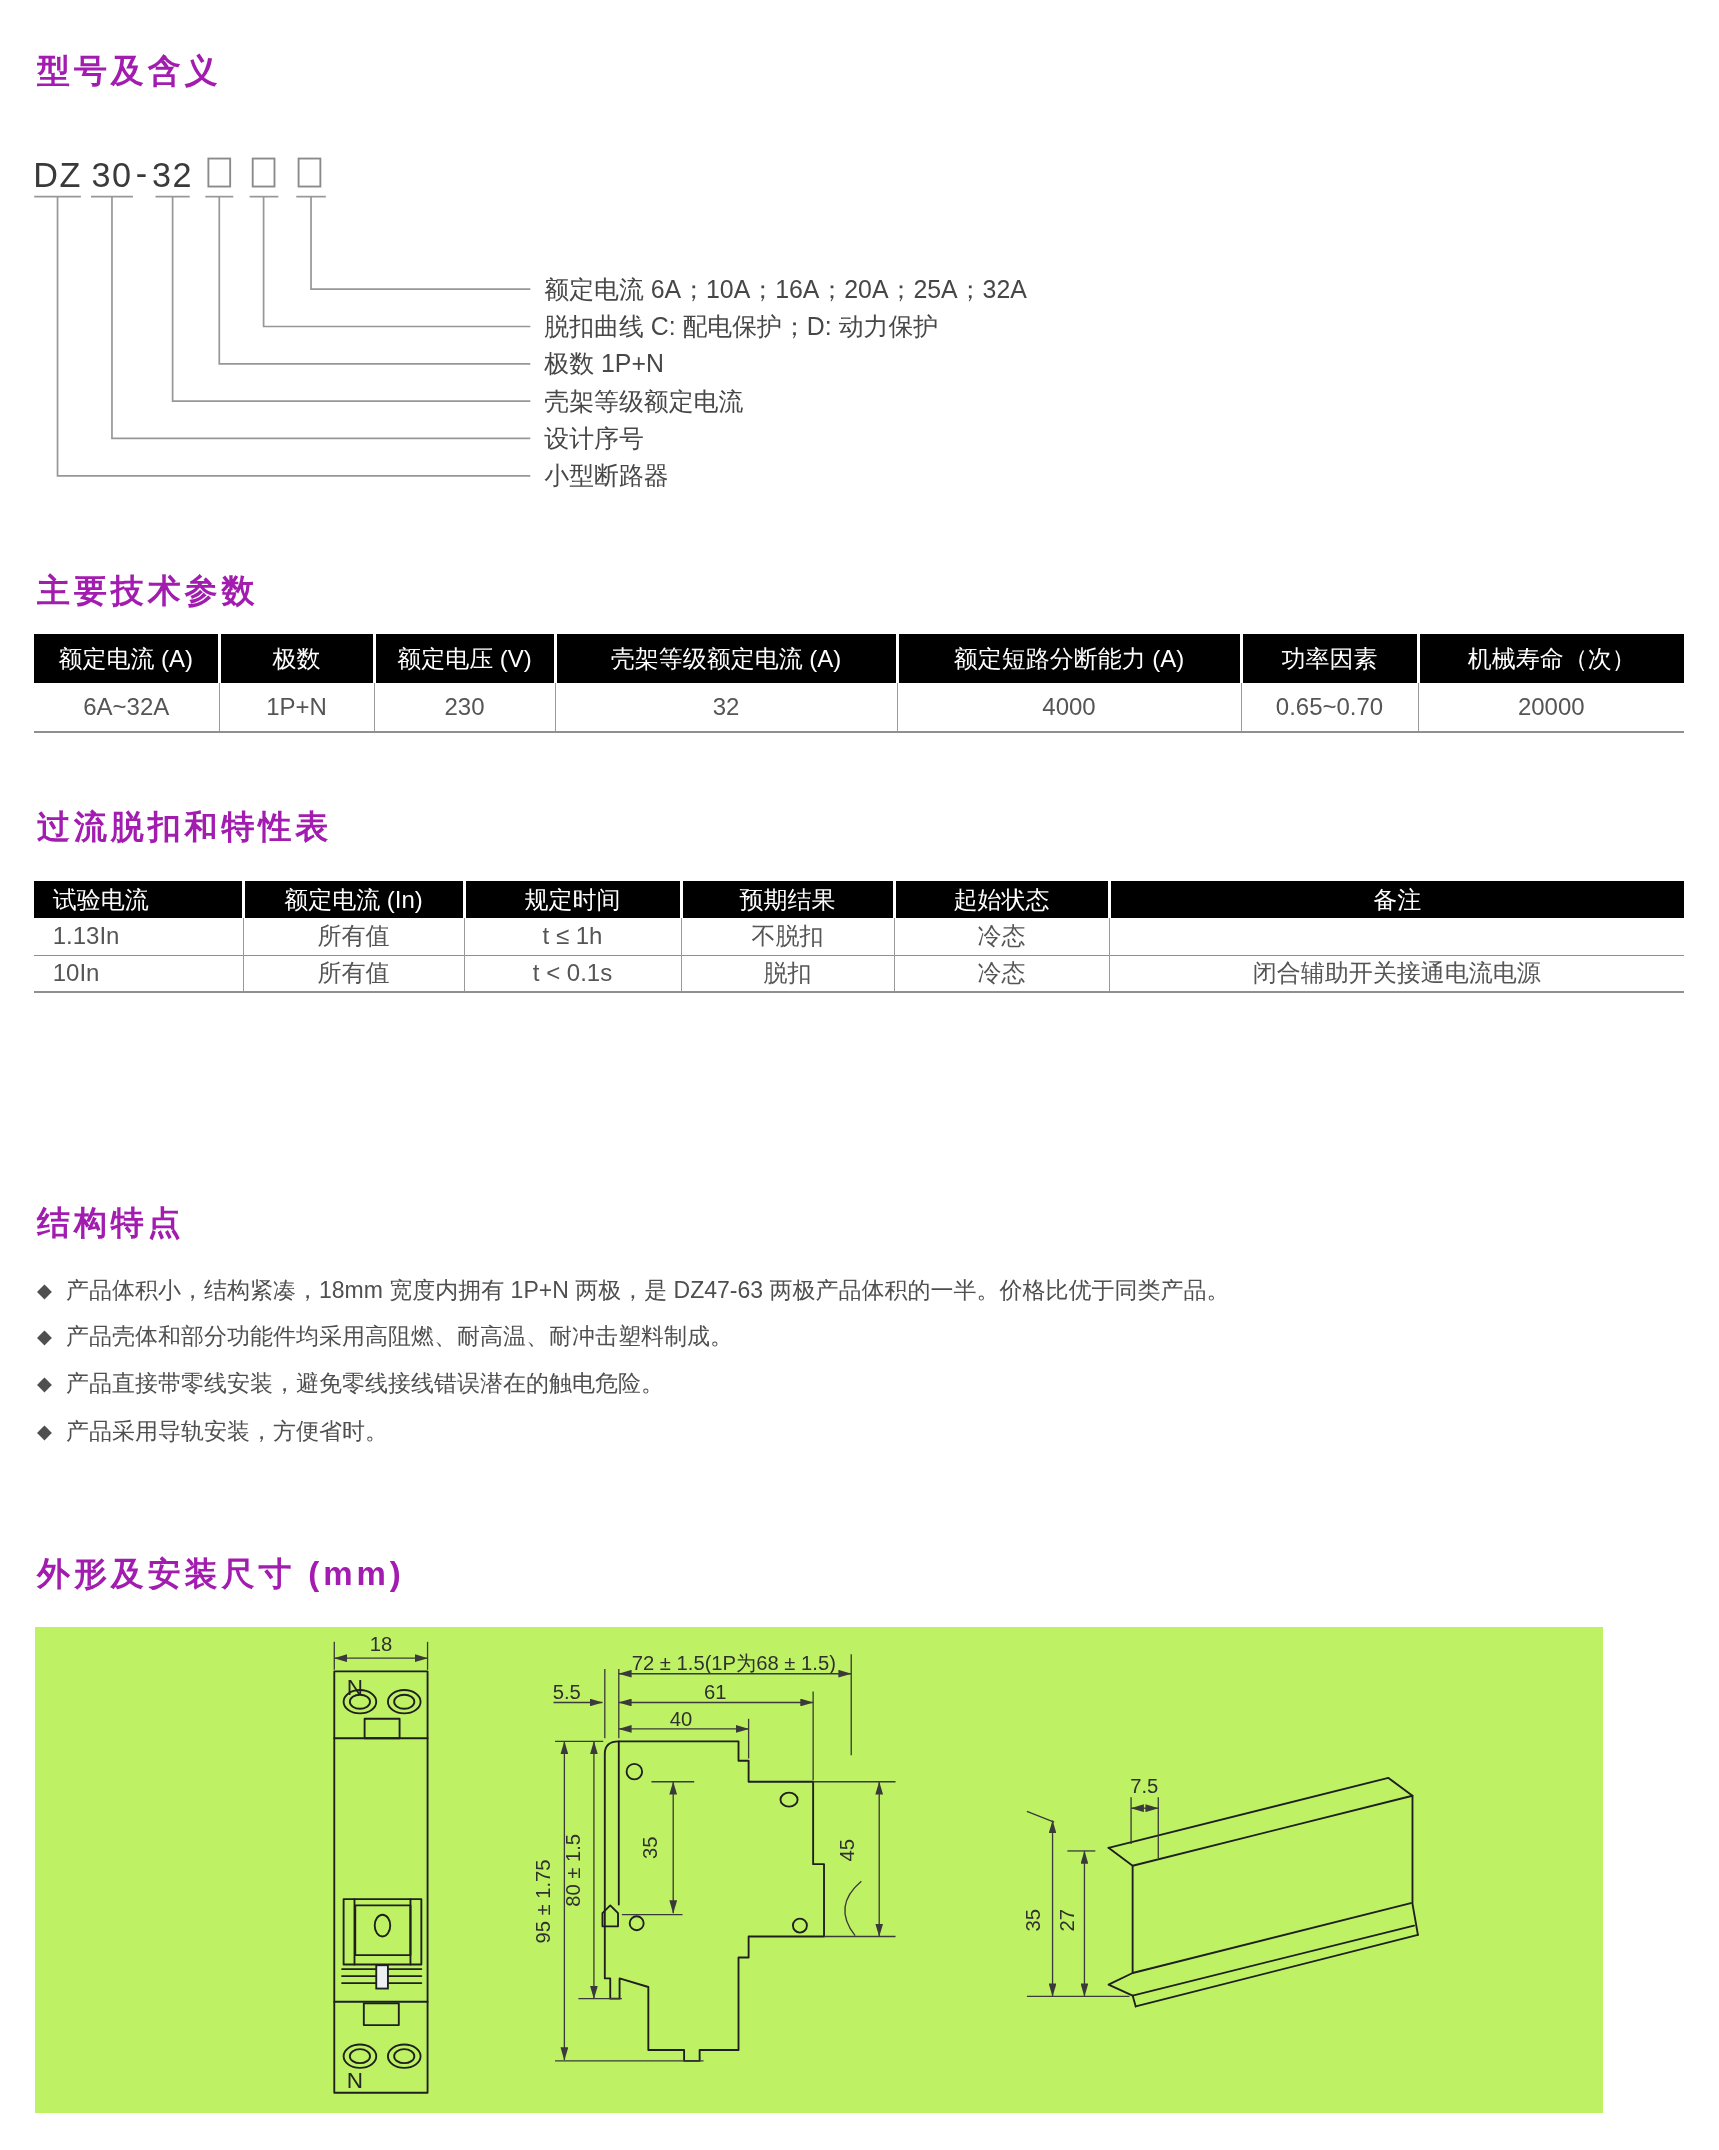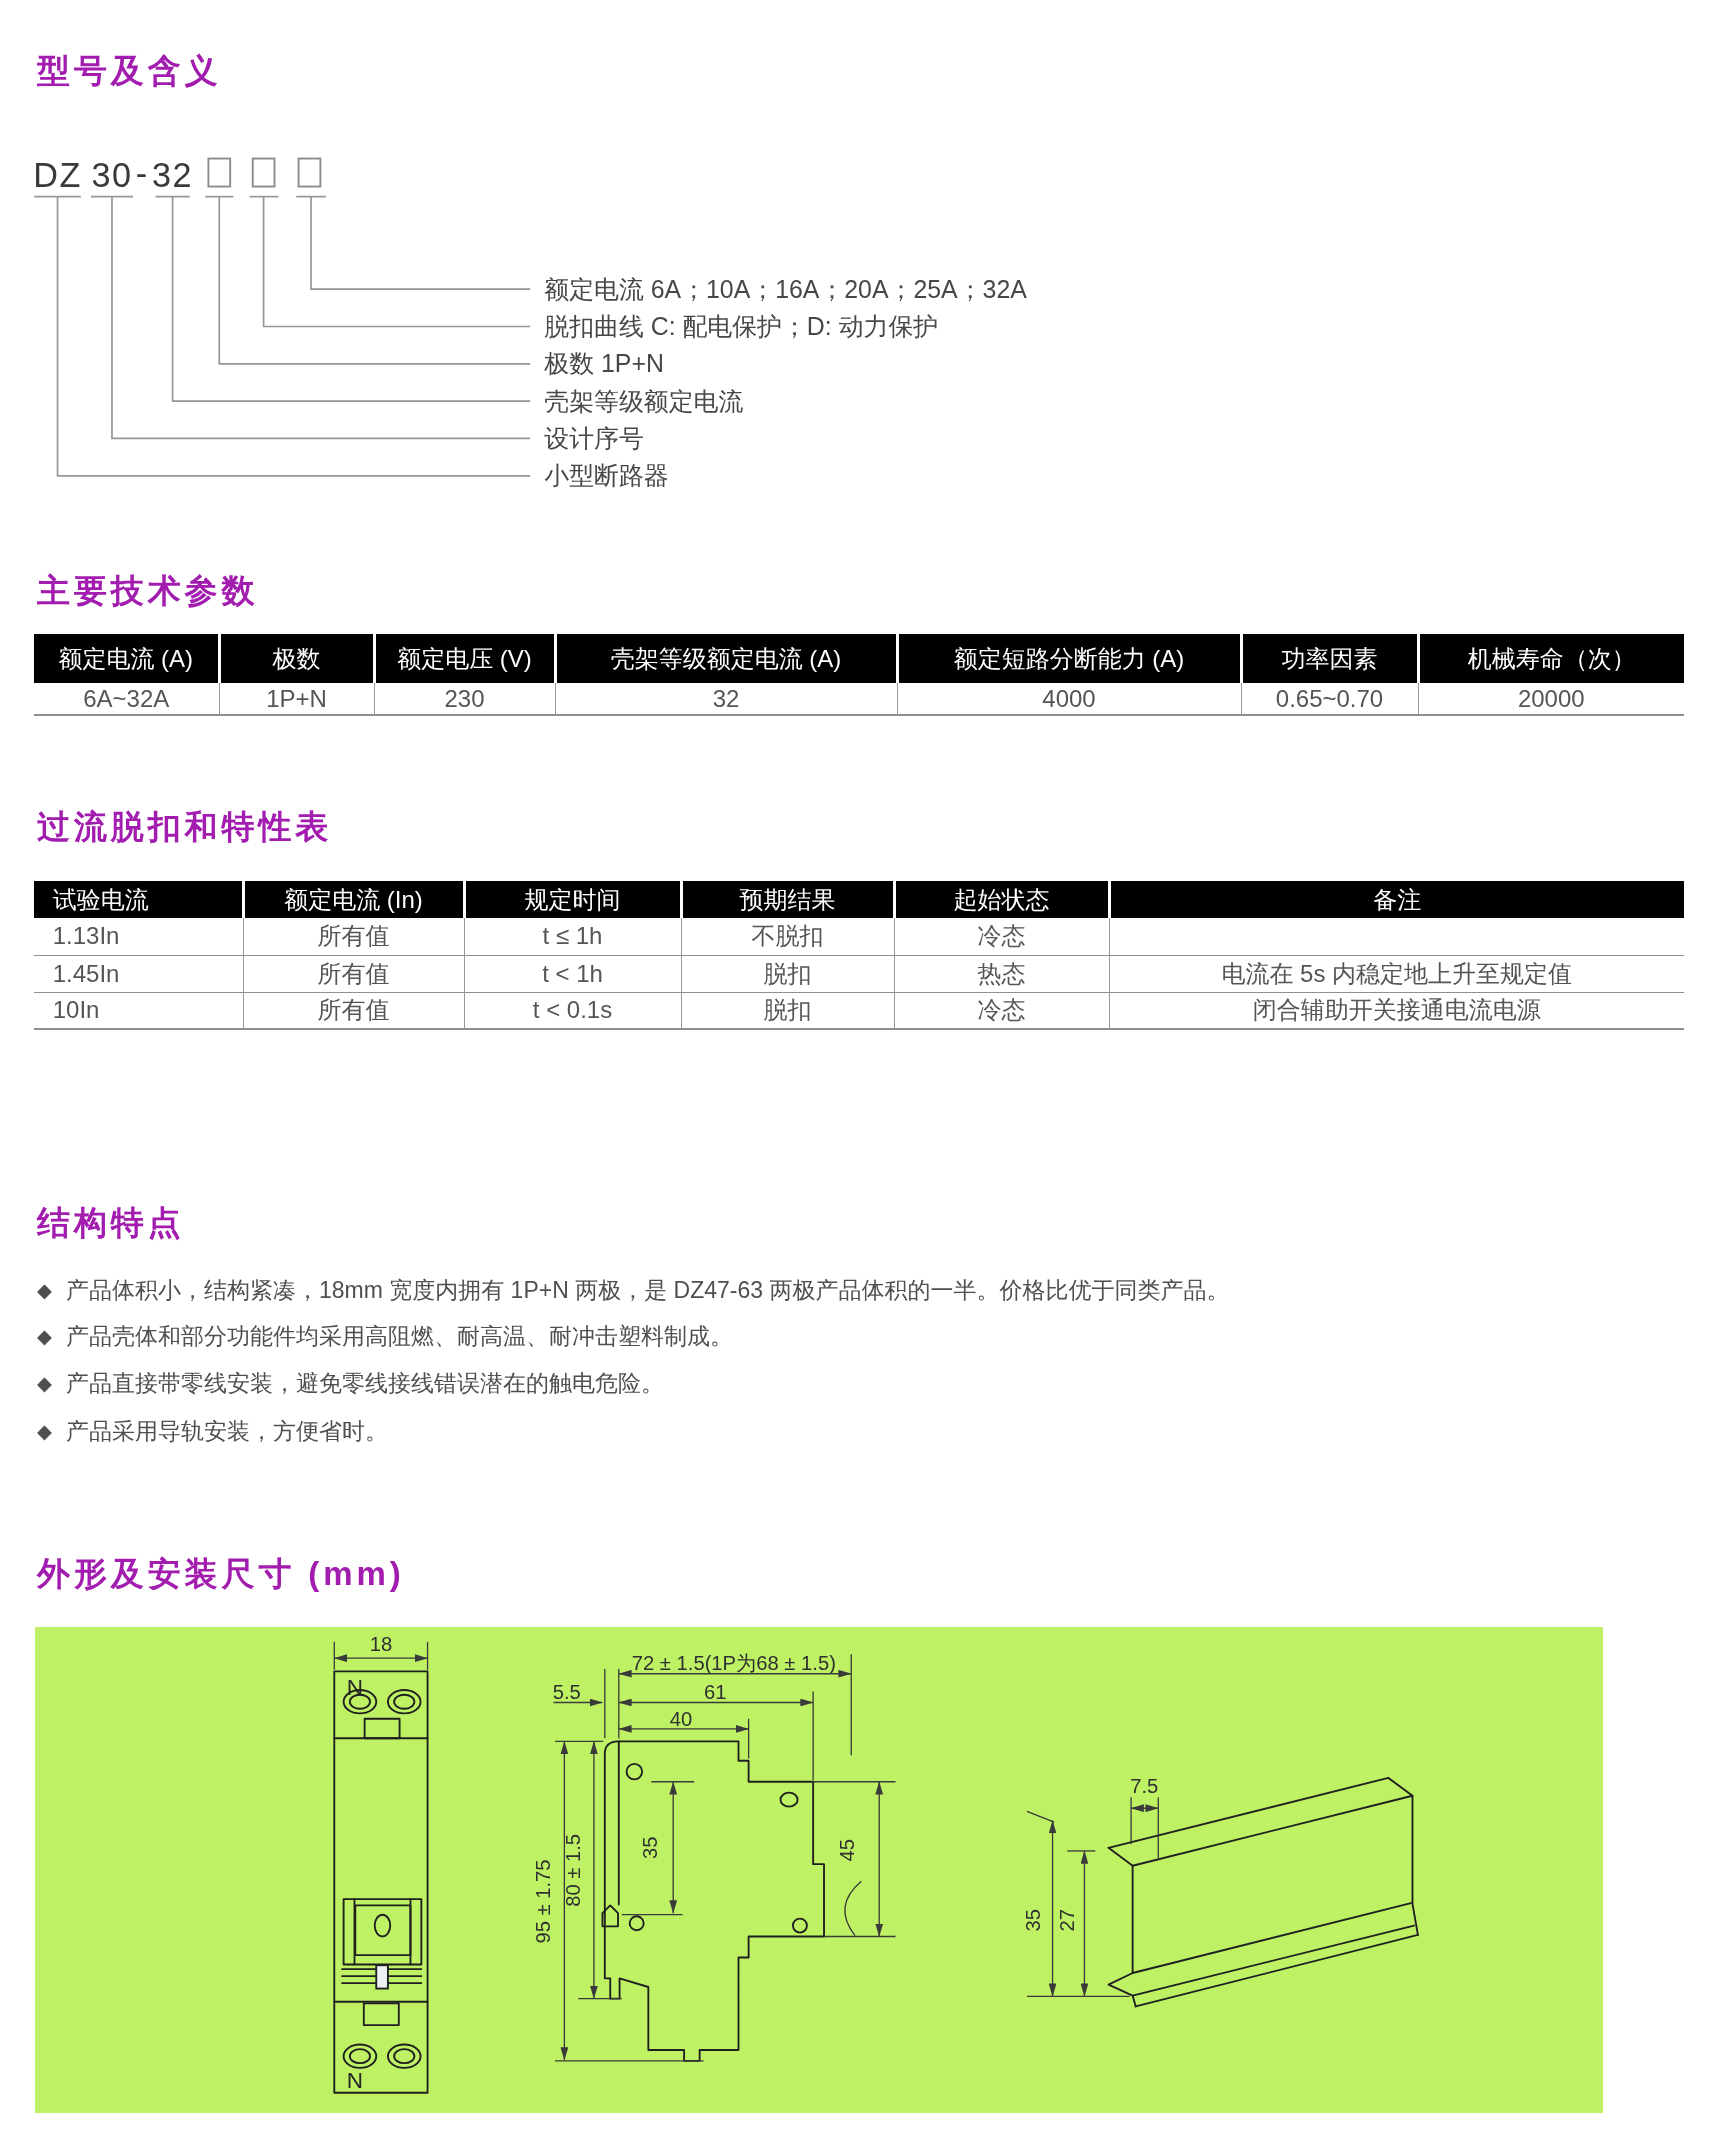--- a/index.html
+++ b/index.html
@@ -29,21 +29,21 @@
     border-collapse:collapse; table-layout:fixed;
     font-size:24px; color:#555; text-align:center;
   }
   table.tbl thead th {
     background:#000; color:#fff; font-weight:400;
     height:49px; text-align:center;
   }
   table.tbl thead th + th { border-left:3.1px solid #fff; }
   table.tbl tbody td + td { border-left:1.6px solid #9a9a9a;text-align:center; }
   table.tbl tbody { border-bottom:2.3px solid #8f8f8f; }
-  #table-tech tbody td { height:32px; }
+  #table-tech tbody td { height:49px; }
   #table-trip thead th { height:37px; }
   #table-trip tbody td { height:37px; }
   #table-trip tbody tr + tr td { border-top:1.6px solid #8f8f8f; }
   #table-trip .c-left { text-align:left; padding-left:18.7px; }
 
   
   .bullet {
     position:absolute; left:37px; width:1633px;
     font-size:23px; color:#4f4f4f; line-height:26.4px; white-space:nowrap;
   }
@@ -166,28 +166,20 @@
     </tr>
   </thead>
   <tbody>
     <tr>
       <td class="c-left">1.13In</td>
       <td>所有值</td>
       <td>t ≤ 1h</td>
       <td>不脱扣</td>
       <td>冷态</td>
       <td></td>
-    </tr>
-    <tr>
-      <td class="c-left">1.45In</td>
-      <td>所有值</td>
-      <td>t &lt; 1h</td>
-      <td>脱扣</td>
-      <td>热态</td>
-      <td>电流在 5s 内稳定地上升至规定值</td>
     </tr>
     <tr>
       <td class="c-left">10In</td>
       <td>所有值</td>
       <td>t &lt; 0.1s</td>
       <td>脱扣</td>
       <td>冷态</td>
       <td>闭合辅助开关接通电流电源</td>
     </tr>
   </tbody>

